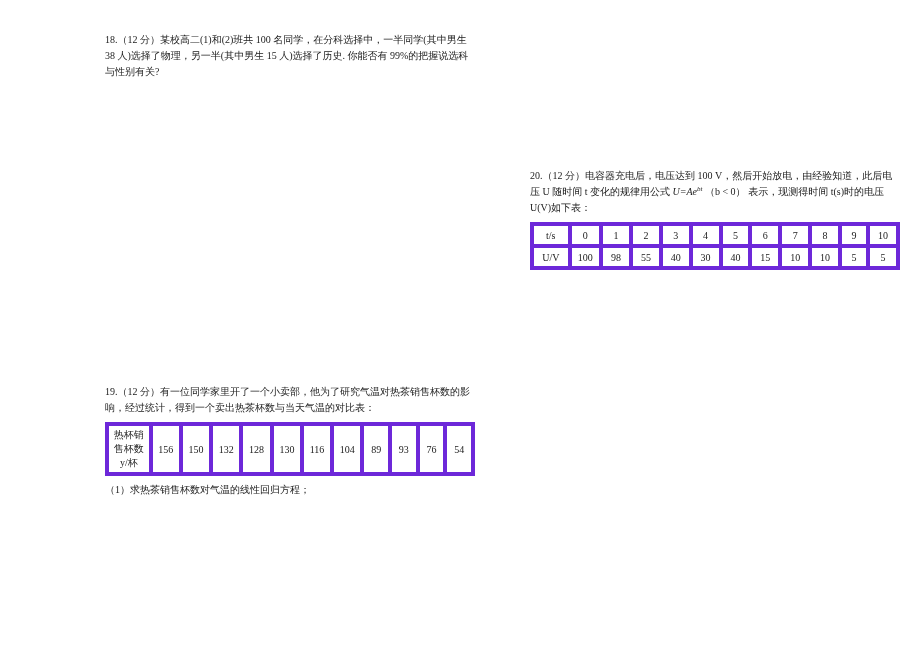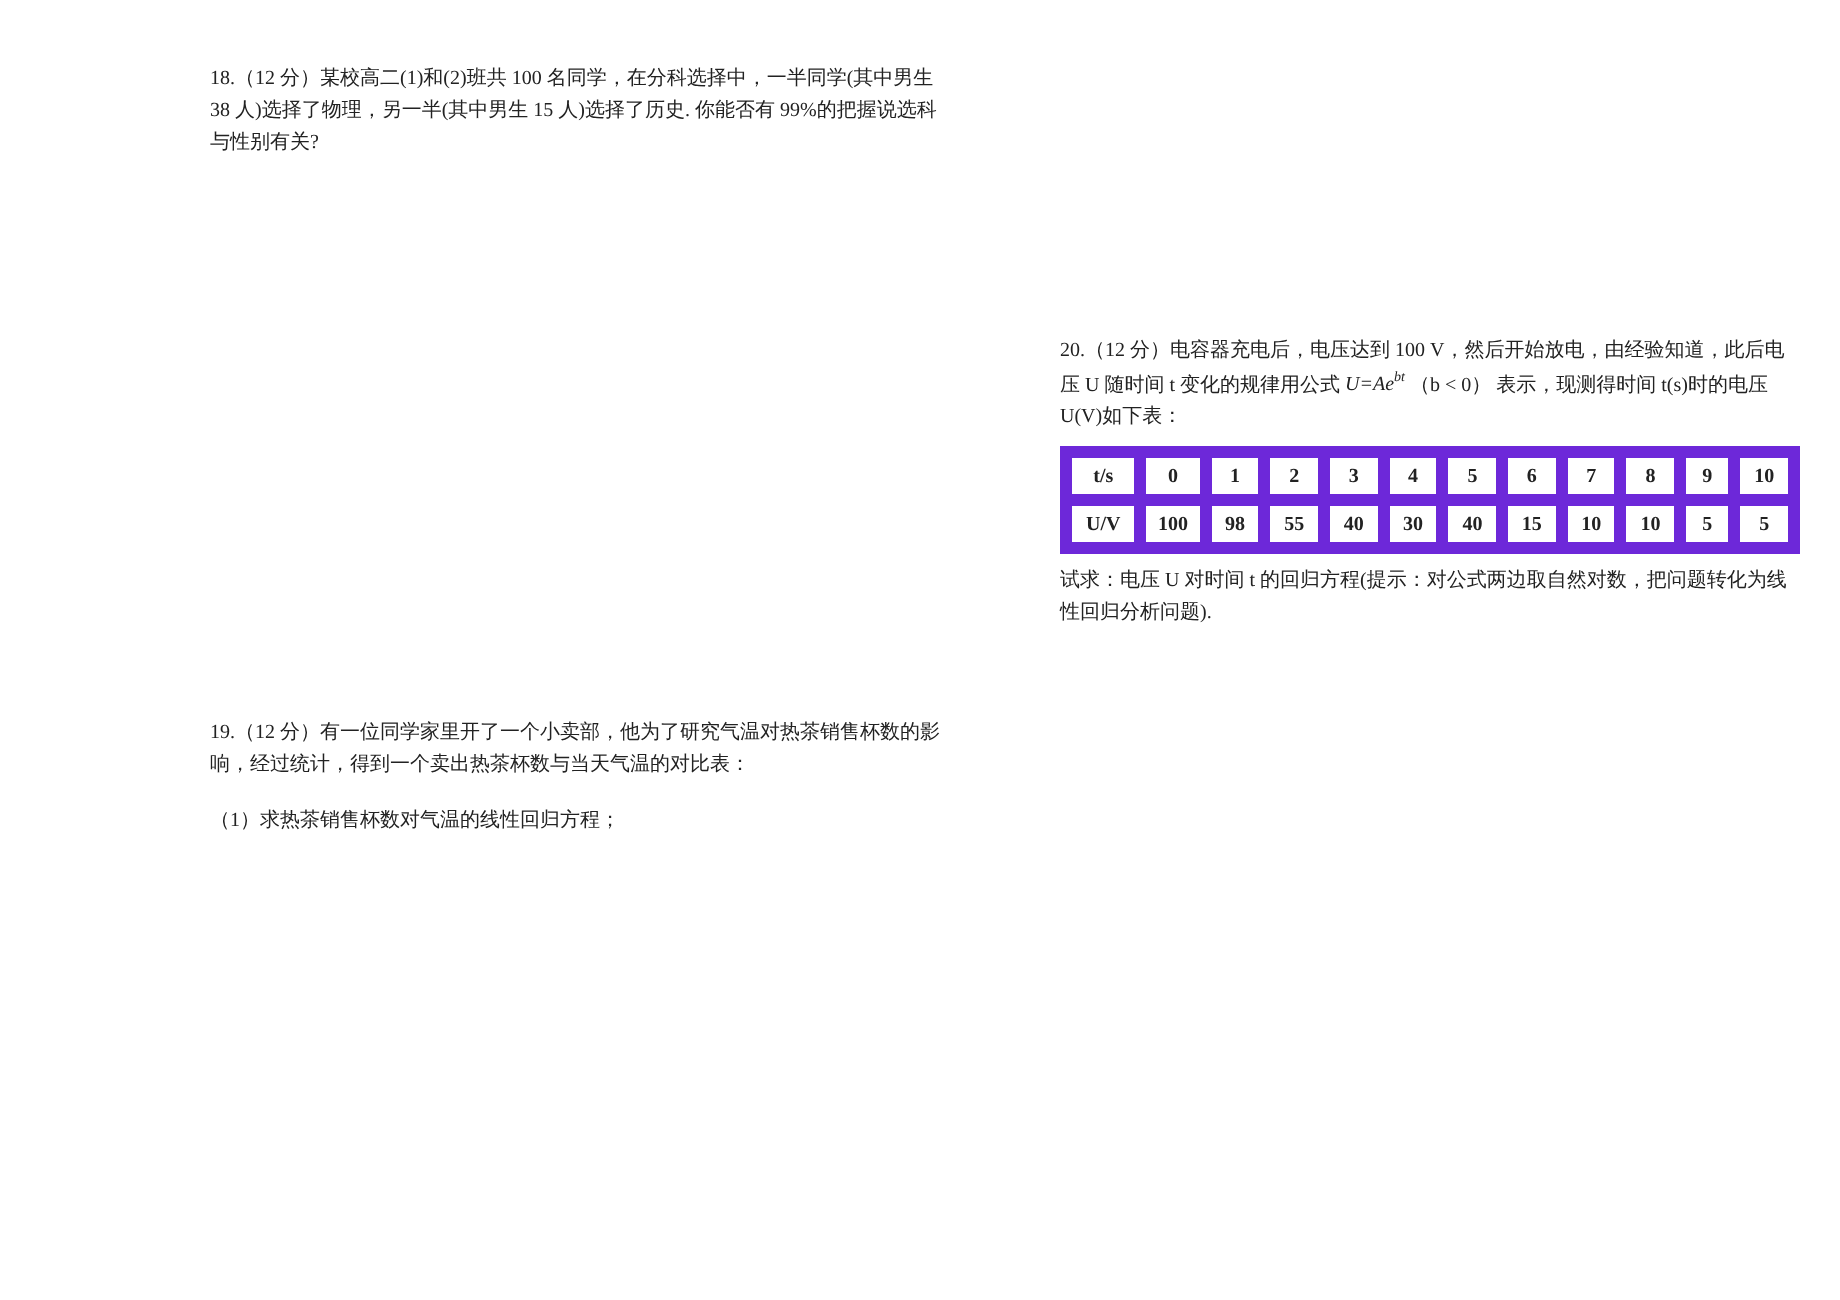--- a/index.html
+++ b/index.html
@@ -13,29 +13,29 @@
     color: #222;
     position: relative;
   }
   .col {
     position: absolute;
     width: 370px;
   }
   .left { left: 105px; }
   .right { left: 510px; margin-left: 20px; }
   .q18 { top: 32px; }
-  .q19 { top: 359px; }
+  .q19 { top: 384px; }
   .q20 { top: 168px; }
   p { margin: 0 0 6px 0; line-height: 1.6; }
   table { border-collapse: collapse; }
   td, th {
-    border: 6px solid #6d28d9;
+    border: 4px solid #6d28d9;
     text-align: center;
     padding: 2px 4px;
-    font-weight: bold;
+    font-weight: normal;
     font-size: 10px;
   }
   .tbl19 td, .tbl19 th { height: 14px; }
   .tbl19 th:first-child { width: 56px; }
   .tbl19 td { width: 22px; }
   .tbl20 th:first-child { width: 30px; }
   .tbl20 td { width: 22px; height: 14px; }
   .tbl20 th { height: 14px; }
   .formula { font-style: italic; }
   sup { font-size: 7px; vertical-align: super; }
@@ -44,20 +44,34 @@
 <body>
 
 <div class="col left q18">
   <p>18.（12 分）某校高二(1)和(2)班共 100 名同学，在分科选择中，一半同学(其中男生 38 人)选择了物理，另一半(其中男生 15 人)选择了历史. 你能否有 99%的把握说选科与性别有关?</p>
 </div>
 
 <div class="col left q19">
   <p>19.（12 分）有一位同学家里开了一个小卖部，他为了研究气温对热茶销售杯数的影响，经过统计，得到一个卖出热茶杯数与当天气温的对比表：</p>
   <table class="tbl19">
     <tbody>
+    <tr>
+      <th>热杯销售杯数 y/杯</th>
+      <td>156</td>
+      <td>150</td>
+      <td>132</td>
+      <td>128</td>
+      <td>130</td>
+      <td>116</td>
+      <td>104</td>
+      <td>89</td>
+      <td>93</td>
+      <td>76</td>
+      <td>54</td>
+    </tr>
   </tbody>
     </table>
   <p style="margin-top:6px">（1）求热茶销售杯数对气温的线性回归方程；</p>
 </div>
 
 <div class="col right q20">
   <p>
     <span>20.（12 分）电容器充电后，电压达到 100 V，然后开始放电，由经验知道，此后电压 U 随时间 t 变化的规律用公式</span>
     <span class="formula">
       <span>U=Ae</span><sup>bt</sup>
@@ -90,14 +104,13 @@
       <td>30</td>
       <td>40</td>
       <td>15</td>
       <td>10</td>
       <td>10</td>
       <td>5</td>
       <td>5</td>
     </tr>
   </tbody>
     </table>
-  <p style="margin-top:6px">试求：电压 U 对时间 t 的回归方程(提示：对公式两边取自然对数，把问题转化为线性回归分析问题).</p>
 </div>
 
 </body></html>

